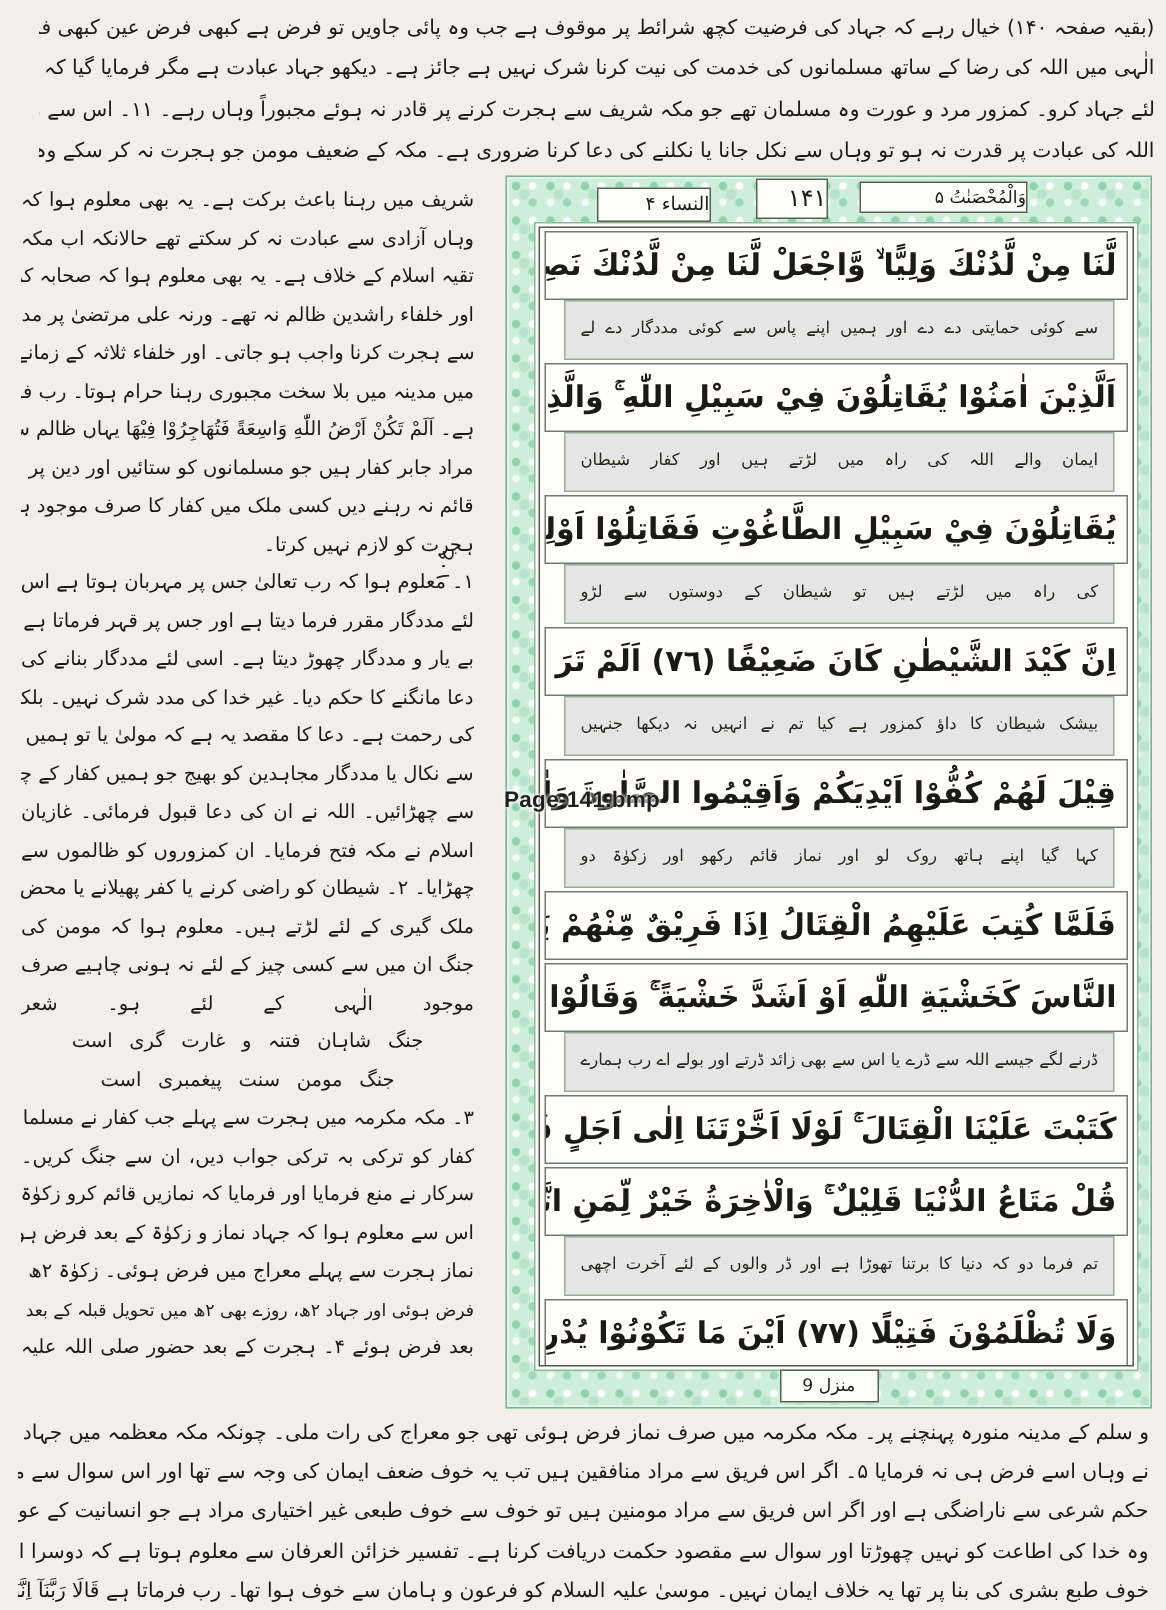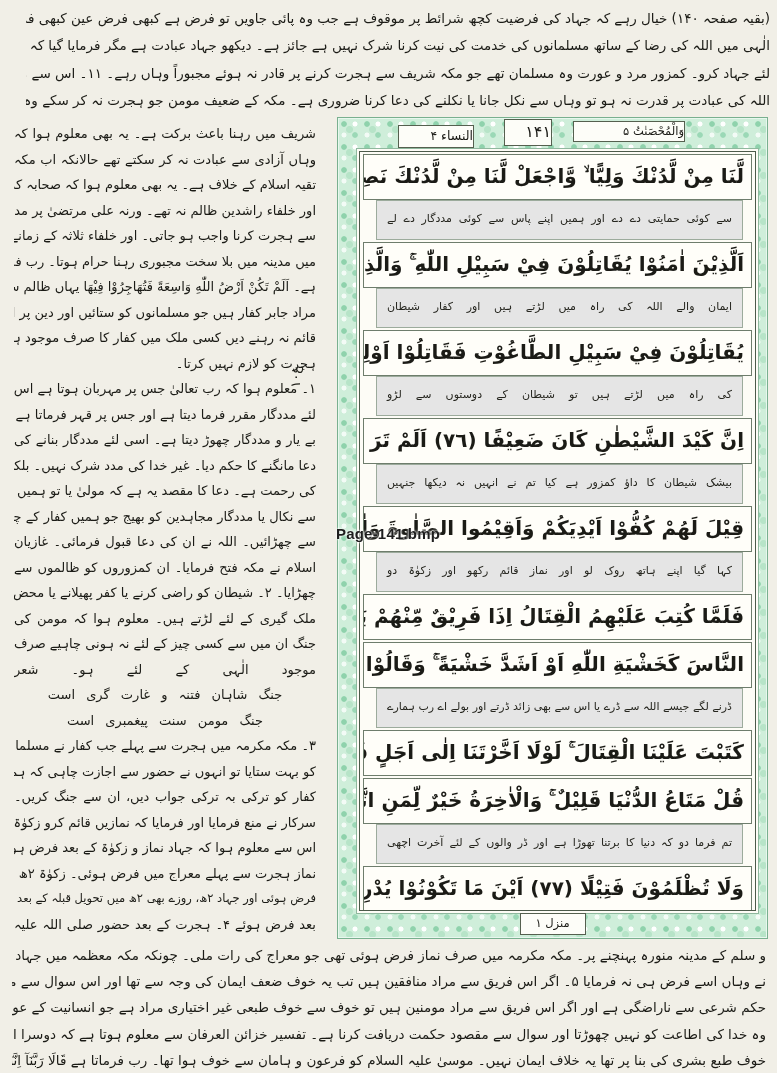--- a/index.html
+++ b/index.html
@@ -134,21 +134,20 @@
   <div class="uline">سے نکال یا مددگار مجاہدین کو بھیج جو ہمیں کفار کے چنگل</div>
   <div class="uline">سے چھڑائیں۔ اللہ نے ان کی دعا قبول فرمائی۔ غازیان</div>
   <div class="uline">اسلام نے مکہ فتح فرمایا۔ ان کمزوروں کو ظالموں سے</div>
   <div class="uline">چھڑایا۔ ۲۔ شیطان کو راضی کرنے یا کفر پھیلانے یا محض</div>
   <div class="uline">ملک گیری کے لئے لڑتے ہیں۔ معلوم ہوا کہ مومن کی</div>
   <div class="uline">جنگ ان میں سے کسی چیز کے لئے نہ ہونی چاہیے صرف</div>
   <div class="uline">موجود الٰہی کے لئے ہو۔ شعر</div>
   <div class="uline poem">جنگ شاہان فتنہ و غارت گری است</div>
   <div class="uline poem">جنگ مومن سنت پیغمبری است</div>
   <div class="uline">۳۔ مکہ مکرمہ میں ہجرت سے پہلے جب کفار نے مسلمانوں</div>
-  <div class="uline">کو بہت ستایا تو انہوں نے حضور سے اجازت چاہی کہ ہم</div>
   <div class="uline">کفار کو ترکی بہ ترکی جواب دیں، ان سے جنگ کریں۔</div>
   <div class="uline">سرکار نے منع فرمایا اور فرمایا کہ نمازیں قائم کرو زکوٰۃ دو۔</div>
   <div class="uline">اس سے معلوم ہوا کہ جہاد نماز و زکوٰۃ کے بعد فرض ہوا۔</div>
   <div class="uline">نماز ہجرت سے پہلے معراج میں فرض ہوئی۔ زکوٰۃ ۲ھ میں</div>
   <div class="uline small">فرض ہوئی اور جہاد ۲ھ، روزے بھی ۲ھ میں تحویل قبلہ کے بعد زکوٰۃ کے</div>
   <div class="uline">بعد فرض ہوئے ۴۔ ہجرت کے بعد حضور صلی اللہ علیہ</div>
 </div>
 
 <div class="ruku-marker">ع۱۰</div>
 
@@ -173,21 +172,21 @@
     <div class="row-ur">ڈرنے لگے جیسے اللہ سے ڈرے یا اس سے بھی زائد ڈرتے اور بولے اے رب ہمارے</div>
     <div class="row-ar">كَتَبْتَ عَلَيْنَا الْقِتَالَ ۚ لَوْلَا اَخَّرْتَنَا اِلٰى اَجَلٍ قَرِيْبٍ ؕ</div>
     <div class="row-ar">قُلْ مَتَاعُ الدُّنْيَا قَلِيْلٌ ۚ وَالْاٰخِرَةُ خَيْرٌ لِّمَنِ اتَّقٰى ۫</div>
     <div class="row-ur">تم فرما دو کہ دنیا کا برتنا تھوڑا ہے اور ڈر والوں کے لئے آخرت اچھی</div>
     <div class="row-ar">وَلَا تُظْلَمُوْنَ فَتِيْلًا (٧٧) اَيْنَ مَا تَكُوْنُوْا يُدْرِكْكُّمُ الْمَوْتُ</div>
     <div class="row-ur">اور تم پر تاگے برابر ظلم نہ ہوگا۔ تم جہاں کہیں ہو موت تمہیں آ لے گی</div>
     <div class="row-ar">وَلَوْ كُنْتُمْ فِيْ بُرُوْجٍ مُّشَيَّدَةٍ ؕ وَاِنْ تُصِبْهُمْ حَسَنَةٌ</div>
 
   </div>
 
-  <div class="manzil-box">منزل ۱</div>
+  <div class="manzil-box">منزل 9</div>
 </div>
 
 <div class="filename-label">Page-141.bmp</div>
 
 <div class="bottom-notes">
   <div class="uline">و سلم کے مدینہ منورہ پہنچنے پر۔ مکہ مکرمہ میں صرف نماز فرض ہوئی تھی جو معراج کی رات ملی۔ چونکہ مکہ معظمہ میں جہاد کی کوئی صورت ہی نہ تھی اس لئے رب تعالیٰ</div>
   <div class="uline">نے وہاں اسے فرض ہی نہ فرمایا ۵۔ اگر اس فریق سے مراد منافقین ہیں تب یہ خوف ضعف ایمان کی وجہ سے تھا اور اس سوال سے مقصود رب پر اعتراض کرنا اور</div>
   <div class="uline">حکم شرعی سے ناراضگی ہے اور اگر اس فریق سے مراد مومنین ہیں تو خوف سے خوف طبعی غیر اختیاری مراد ہے جو انسانیت کے عوارض میں سے ہے مگر اس خوف سے</div>
   <div class="uline">وہ خدا کی اطاعت کو نہیں چھوڑتا اور سوال سے مقصود حکمت دریافت کرنا ہے۔ تفسیر خزائن العرفان سے معلوم ہوتا ہے کہ دوسرا احتمال قوی ہے ۶۔ صحابہ کرام کو یہ</div>
   <div class="uline">خوف طبع بشری کی بنا پر تھا یہ خلاف ایمان نہیں۔ موسیٰ علیہ السلام کو فرعون و ہامان سے خوف ہوا تھا۔ رب فرماتا ہے قَالَا رَبَّنَآ اِنَّنَا نَخَافُ اَنْ يَّفْرُطَ عَلَيْنَآ اَوْ اَنْ يَّطْغٰى یہ</div>

